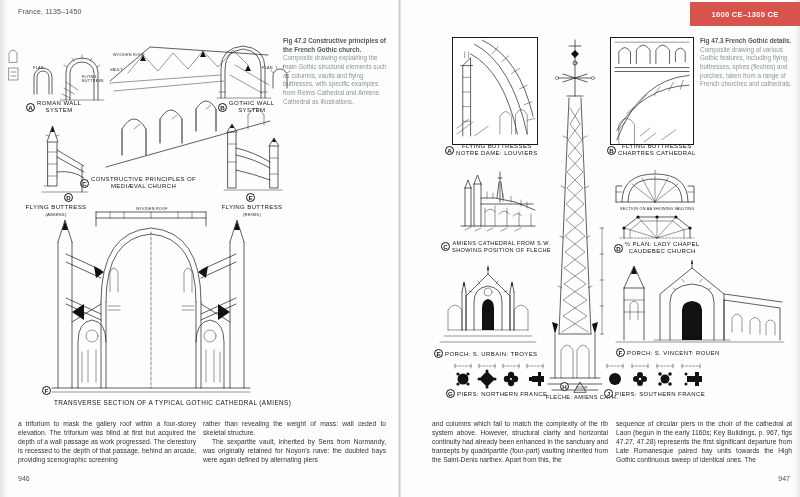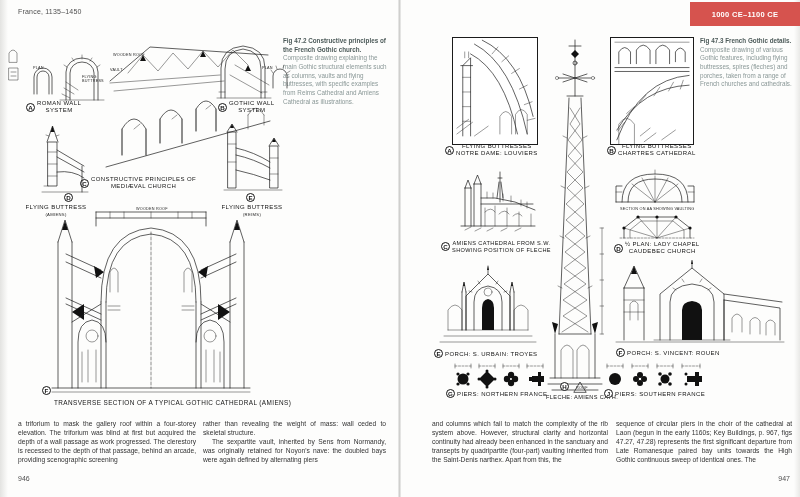--- a/index.html
+++ b/index.html
@@ -153,21 +153,21 @@
   <span class="abs circ" style="left:42px;top:386px">F</span>
   <div class="abs dlabel" style="left:54px;top:399px;font-size:6.4px">TRANSVERSE SECTION OF A TYPICAL GOTHIC CATHEDRAL (AMIENS)</div>
 
   <div class="abs body-col" style="left:18px;top:419px;width:178px">a triforium to mask the gallery roof within a four-storey elevation. The triforium was blind at first but acquired the depth of a wall passage as work progressed. The clerestory is recessed to the depth of that passage, behind an arcade, providing scenographic screening</div>
   <div class="abs body-col" style="left:203px;top:419px;width:183px">
     <div>rather than revealing the weight of mass: wall ceded to skeletal structure.</div>
     <div class="indent">The sexpartite vault, inherited by Sens from Normandy, was originally retained for Noyon's nave: the doubled bays were again defined by alternating piers</div>
   </div>
   <div class="abs pageno" style="left:18px;top:475px">946</div>
 
-  <div class="abs banner" style="left:690px;top:2px;width:110px;height:24px">1000 CE–1100 CE</div>
+  <div class="abs banner" style="left:690px;top:2px;width:110px;height:24px">1000 CE–1300 CE</div>
 
   <div class="abs figcap" style="left:700px;top:37px;width:93px">
     <span class="fc-bold">Fig 47.3 French Gothic details.</span>
     <span>Composite drawing of various Gothic features, including flying buttresses, spires (fleches) and porches, taken from a range of French churches and cathedrals.</span>
   </div>
 
   <svg class="abs draw frame" style="left:452px;top:37px" width="86" height="108" viewBox="0 0 86 108">
     <path d="M10,100 V28 L18,20 V100 M8,28 H20"></path>
     <path class="thin" d="M10,40 H18 M10,55 H18 M10,70 H18 M10,85 H18 M12,20 V14 M16,20 V14"></path>
     <path d="M22,6 Q60,26 76,98 M30,2 Q68,20 82,80 M18,16 Q52,34 66,98"></path>

